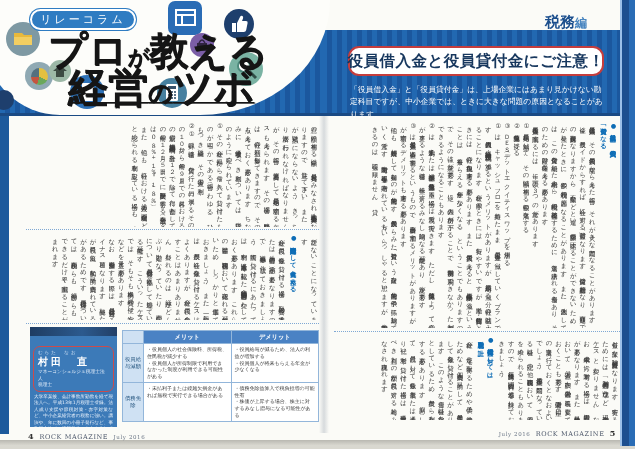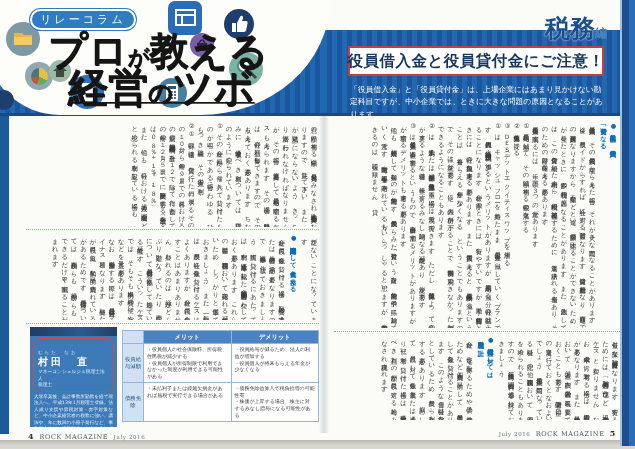--- a/index.html
+++ b/index.html
@@ -25,24 +25,24 @@
   .title2 { left:68px; top:60px; font-weight:900; color:#151515; white-space:nowrap;
             text-shadow:0.7px 0.7px 0 #151515;text-decoration:underline; }
   .t-big1 { font-size:39px; } .t-sm1 { font-size:21px; } 
   .t-big2 { font-size:40px; } .t-sm2 { font-size:24px; }
 
   .circle { position:absolute; z-index:4; border-radius:50%; display:flex; align-items:center; justify-content:center; }
   .sq { position:absolute; z-index:4; border-radius:7px; display:flex; align-items:center; justify-content:center; }
 
   
   .tag { left:545px; top:12px; white-space:nowrap; }
-  .tag-main { font-size:25px; font-weight:900; color:#1b4e8c; text-shadow:0 0 2px #fff; }
+  .tag-main { font-size:15px; font-weight:900; color:#1b4e8c; text-shadow:0 0 2px #fff; }
   .tag-sub  { font-size:12px; color:#4a86c0; font-weight:bold; }
   .headline-box { left:348px; top:46px; width:256px; height:30px; background:#fff;
-                  border:2px solid #c53d3d; border-radius:0; display:flex; align-items:center; justify-content:center; }
+                  border:2px solid #c53d3d; border-radius:11px; display:flex; align-items:center; justify-content:center; }
   .headline-box span { font-family:"DejaVu Serif", serif; font-size:15.5px; font-weight:bold;
                        color:#17375e; letter-spacing:0.5px; white-space:nowrap; }
   .lead { left:350px; top:84px; width:254px; color:#fff; font-size:7.8px; line-height:1.6; }
 
   
   .vtext { position:absolute; writing-mode:vertical-rl; color:#3c3c3c; font-size:6.3px;
            line-height:1.5; letter-spacing:0.3px; overflow:hidden; }
   .vblock { display:block; white-space:pre-line; text-align:justify; }
   .vhead  { display:block; color:#0e6db6; font-weight:bold; white-space:pre-line; margin-left:2px; margin-right:2px; }
   .vt-l1 { left:26px;  top:122px; width:293px; height:105px; }
@@ -50,21 +50,21 @@
   .vt-r1 { left:334px; top:122px; width:286px; height:206px; }
   .vt-r2 { left:334px; top:336px; width:286px; height:84px; }
   .dots { position:absolute; border-top:1.5px dotted #7fa8d4; }
   .dots-l1 { left:26px; top:229px; width:293px; } .dots-l2 { left:26px; top:323px; width:293px; }
   .dots-r1 { left:334px; top:331px; width:286px; }
 
   
   .profile { position:absolute; left:30px; top:327px; width:87px; height:100px;
              background:#3c7ab8; overflow:hidden; }
   .profile-photo { height:9px; background:linear-gradient(90deg,#1e3c62,#2c5a8e 60%,#223f66); }
-  .namecard { margin:2px 3px 2px; border:1.5px solid #cc4b4b; border-radius:7px; padding:11px 4px 2px; }
+  .namecard { margin:10px 3px 2px; border:1.5px solid #cc4b4b; border-radius:7px; padding:3px 4px 2px; }
   .furigana { font-size:4.5px; color:#d9e8f8; letter-spacing:2px; }
   .pname { font-size:10px; color:#fff; font-weight:bold; letter-spacing:3px; }
   .porg, .prole { font-size:4.7px; color:#e6f0fb; line-height:1.4; }
   .bio { margin:1px 4px; font-size:4.6px; color:#eef5fd; line-height:1.42; text-align:justify; }
 
   
   .tablewrap { position:absolute; left:122px; top:327px; width:197px; height:100px; overflow:hidden; }
   .table-title { display:flex; align-items:center; gap:3px; font-weight:bold; font-size:7.4px; color:#17375e; white-space:nowrap; }
   .title-bar { width:3px; height:10px; background:#2a6cb5; }
   table { width:100%; border-collapse:collapse; margin-top:3px; table-layout:fixed; }

